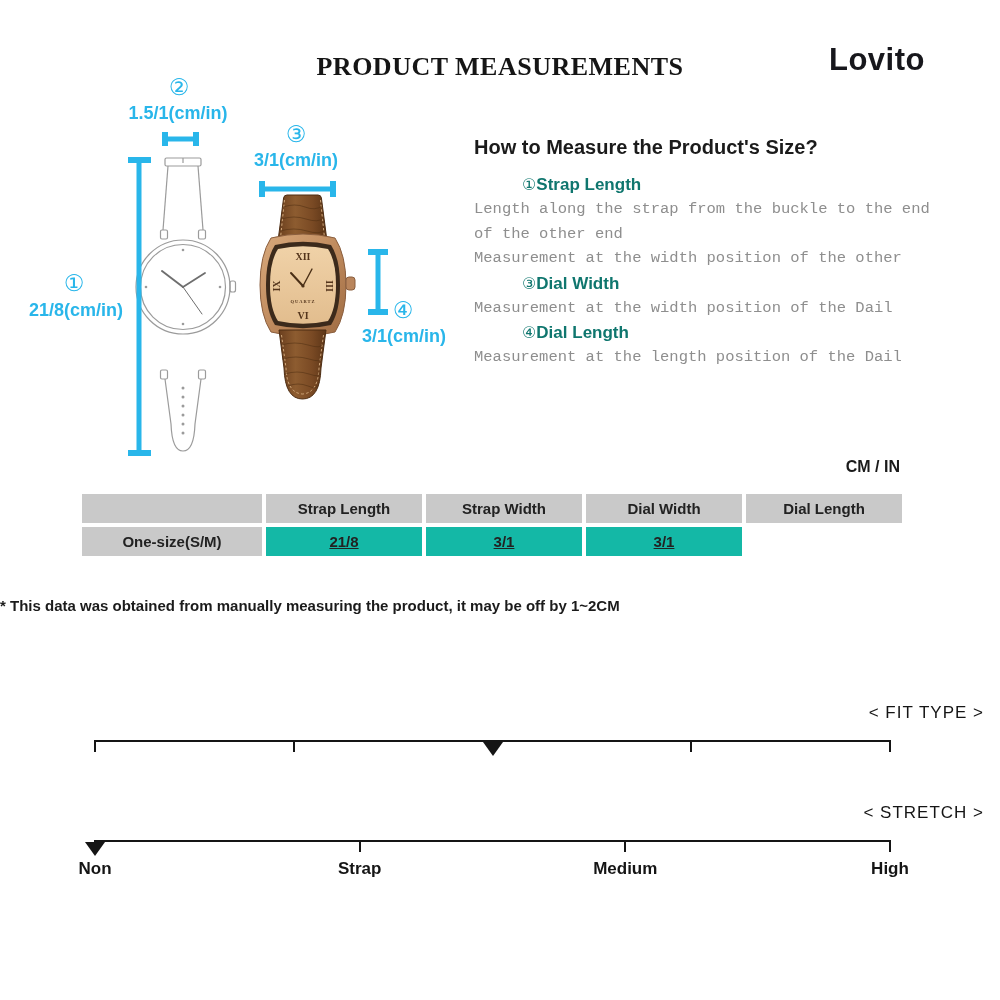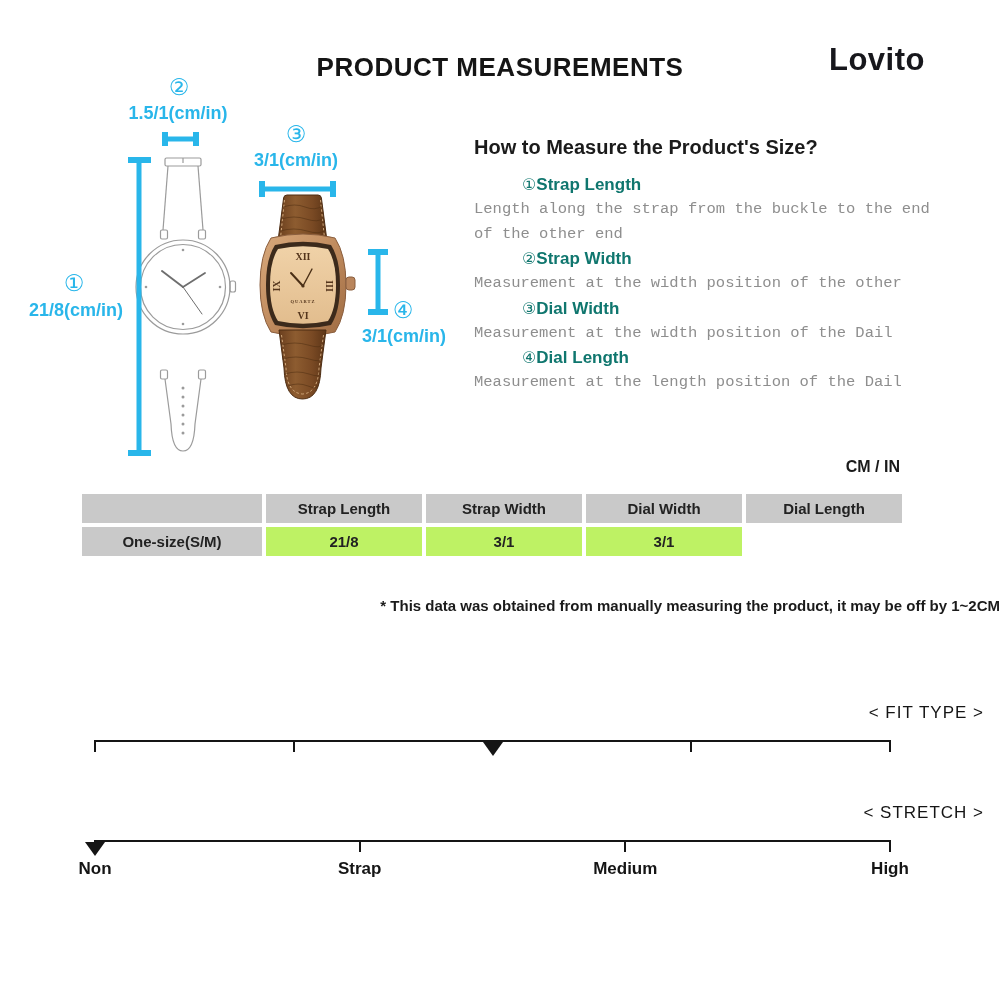--- a/index.html
+++ b/index.html
@@ -2,21 +2,21 @@
 <html><head>
 <meta charset="utf-8">
 <style>
   * { margin:0; padding:0; box-sizing:border-box; }
   html,body { background:#ffffff; }
   body { font-family:"Liberation Sans","DejaVu Sans",sans-serif; color:#1a1a1a; }
   .canvas { position:relative; width:1000px; height:1000px; background:#fff; overflow:hidden; }
 
   
   .page-title { position:absolute; top:52px; left:0; width:1000px; text-align:center;
-    font-size:26px; font-weight:800; letter-spacing:0.5px; color:#151515; }
+    font-size:26px; font-weight:800; letter-spacing:0.5px; color:#151515;font-family:Liberation Serif, serif; }
   .brand-logo { position:absolute; top:42px; right:75px; font-size:31px; font-weight:800;
     letter-spacing:0.5px; color:#17171c; }
 
   
   .diagram { position:absolute; left:0; top:70px; width:470px; height:400px; }
   .diagram svg.overlay { position:absolute; left:0; top:0; }
   .ann-num { position:absolute; transform:translateX(-50%); font-size:23px; line-height:24px;
     font-weight:400; color:#29b6ea; }
   .ann-val { position:absolute; transform:translateX(-50%); font-size:18px; line-height:20px;
     font-weight:700; color:#29b6ea; white-space:nowrap; }
@@ -30,24 +30,24 @@
 
   
   .unit-label { position:absolute; top:458px; left:0; width:900px; text-align:right;
     font-size:16px; font-weight:700; }
   .size-table { position:absolute; left:82px; top:494px; width:820px; display:grid;
     grid-template-columns:180px 1fr 1fr 1fr 1fr; gap:4px 4px; }
   .size-table .cell { height:29px; display:flex; align-items:center; justify-content:center;
     font-size:15px; font-weight:700; color:#222; }
   .size-table .hdr { background:#c9c9c9; }
   .size-table .rowhdr { background:#c9c9c9; }
-  .size-table .val { background:#bef264; }
-
-  .note { position:absolute; top:597px; left:0; width:1000px; text-align:right;
-    font-size:15px; font-weight:700; color:#1b1b1b;padding-left:11px; }
+  .size-table .val { background:#14b8a6;text-decoration:underline; }
+
+  .note { position:absolute; top:597px; left:0; width:1000px; text-align:left;
+    font-size:15px; font-weight:700; color:#1b1b1b; }
 
   
   .scale-title { position:absolute; left:0; width:984px; text-align:right;
     font-size:17px; font-weight:400; letter-spacing:1px; color:#151515; }
   .scale-line { position:absolute; left:95px; width:795px; height:2px; background:#151515; }
   .tick { position:absolute; top:0; width:2px; height:12px; background:#151515; transform:translateX(-50%); }
   .marker { position:absolute; top:2px; width:0; height:0; border-left:10px solid transparent;
     border-right:10px solid transparent; border-top:14px solid #151515; transform:translateX(-50%); }
   .scale-labels { position:absolute; left:95px; width:795px; height:22px; }
   .scale-labels span { position:absolute; transform:translateX(-50%); font-size:17px;
@@ -174,21 +174,20 @@
     <span class="ann-num" style="left:403px;top:228px">④</span>
     <span class="ann-val" style="left:404px;top:256px">3/1(cm/in)</span>
   </div>
 
   <div class="howto">
     <h2>How to Measure the Product's Size?</h2>
 
     <div class="hlabel"><span class="circ">①</span><span>Strap Length</span></div>
     <div class="hdesc">Length along the strap from the buckle to the end of the other end</div>
 
-    <div class="hlabel"><span class="circ">②</span><span>Strap Width</span></div>
     <div class="hdesc">Measurement at the width position of the other</div>
 
     <div class="hlabel"><span class="circ">③</span><span>Dial Width</span></div>
     <div class="hdesc">Measurement at the width position of the Dail</div>
 
     <div class="hlabel"><span class="circ">④</span><span>Dial Length</span></div>
     <div class="hdesc">Measurement at the length position of the Dail</div>
   </div>
 
   <div class="unit-label">CM / IN</div>

